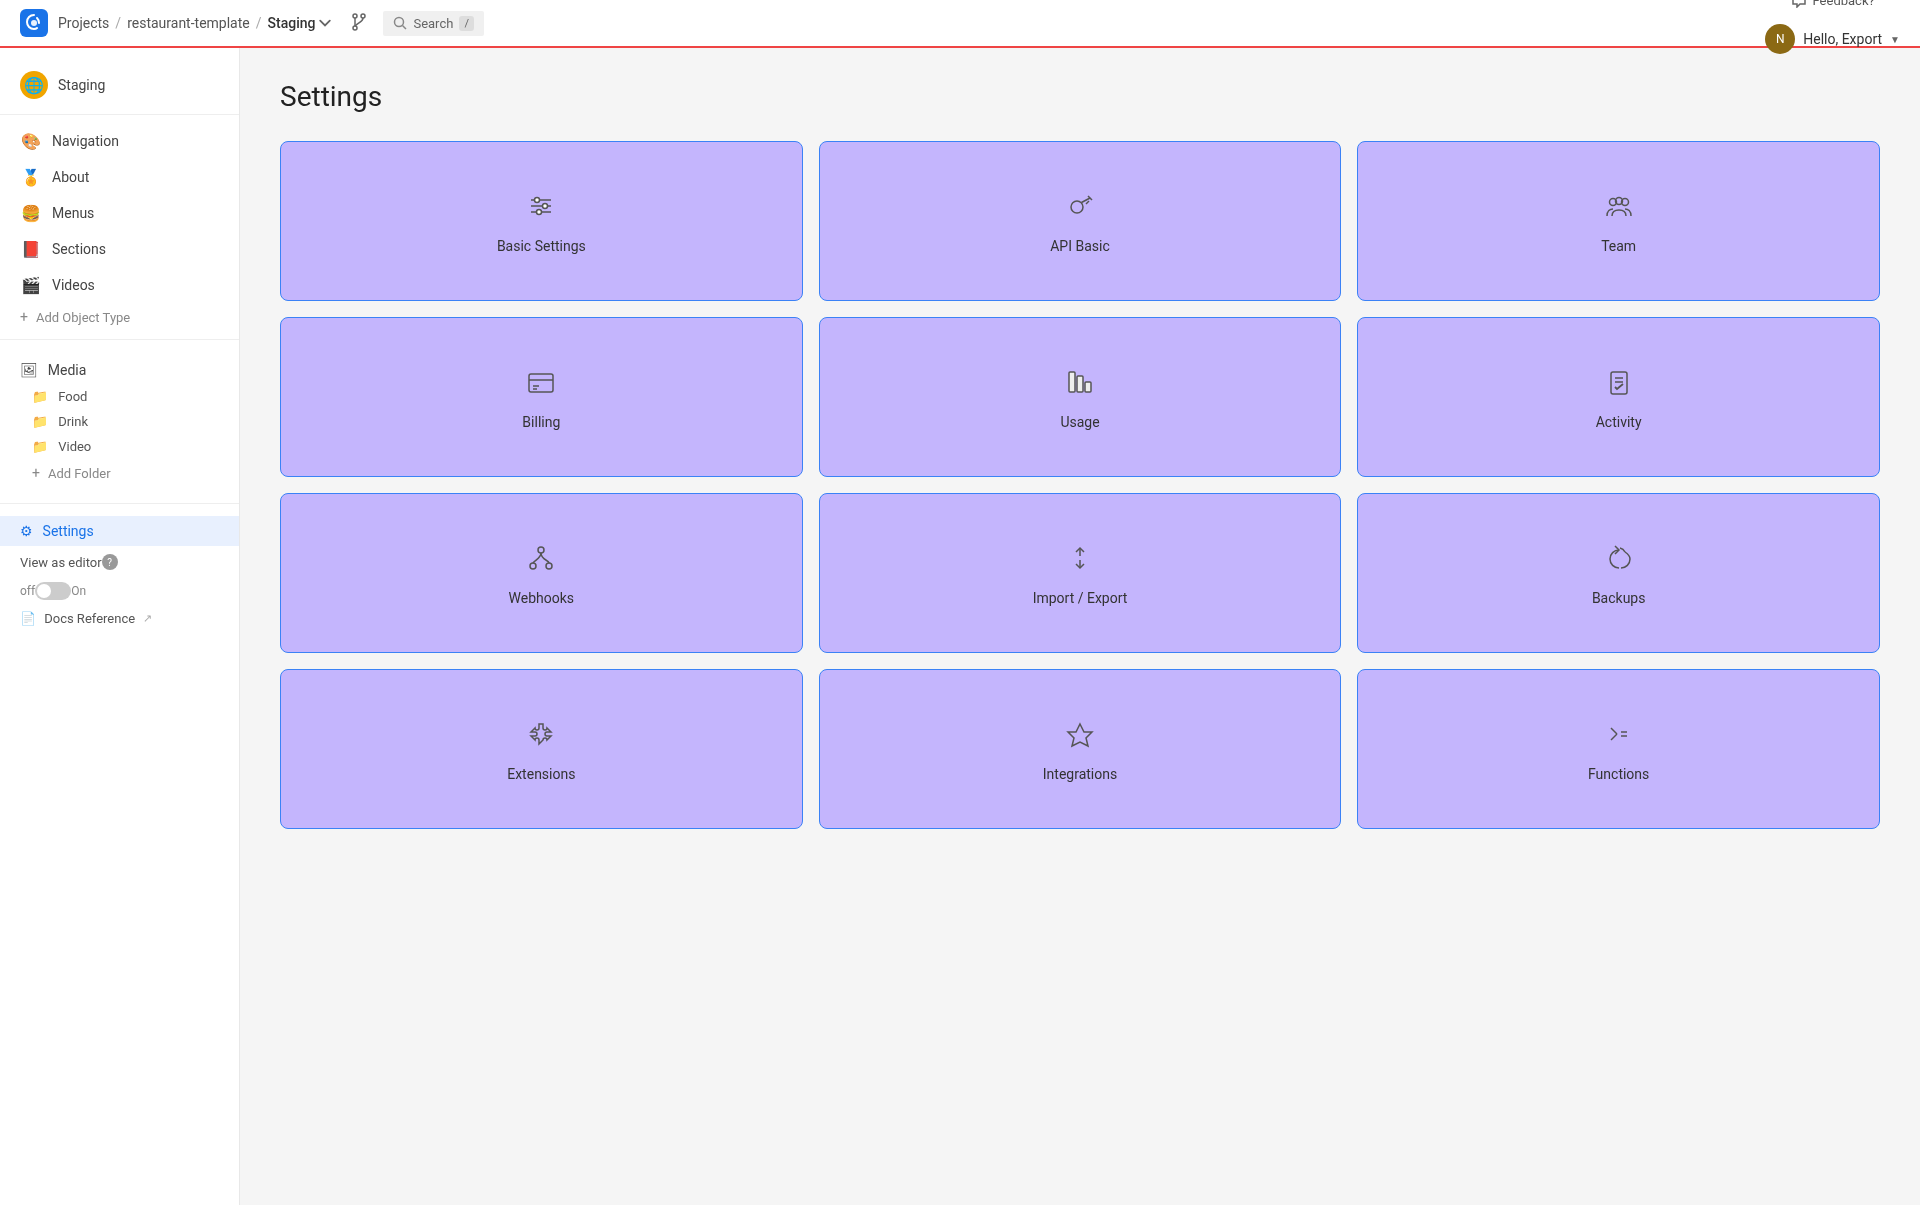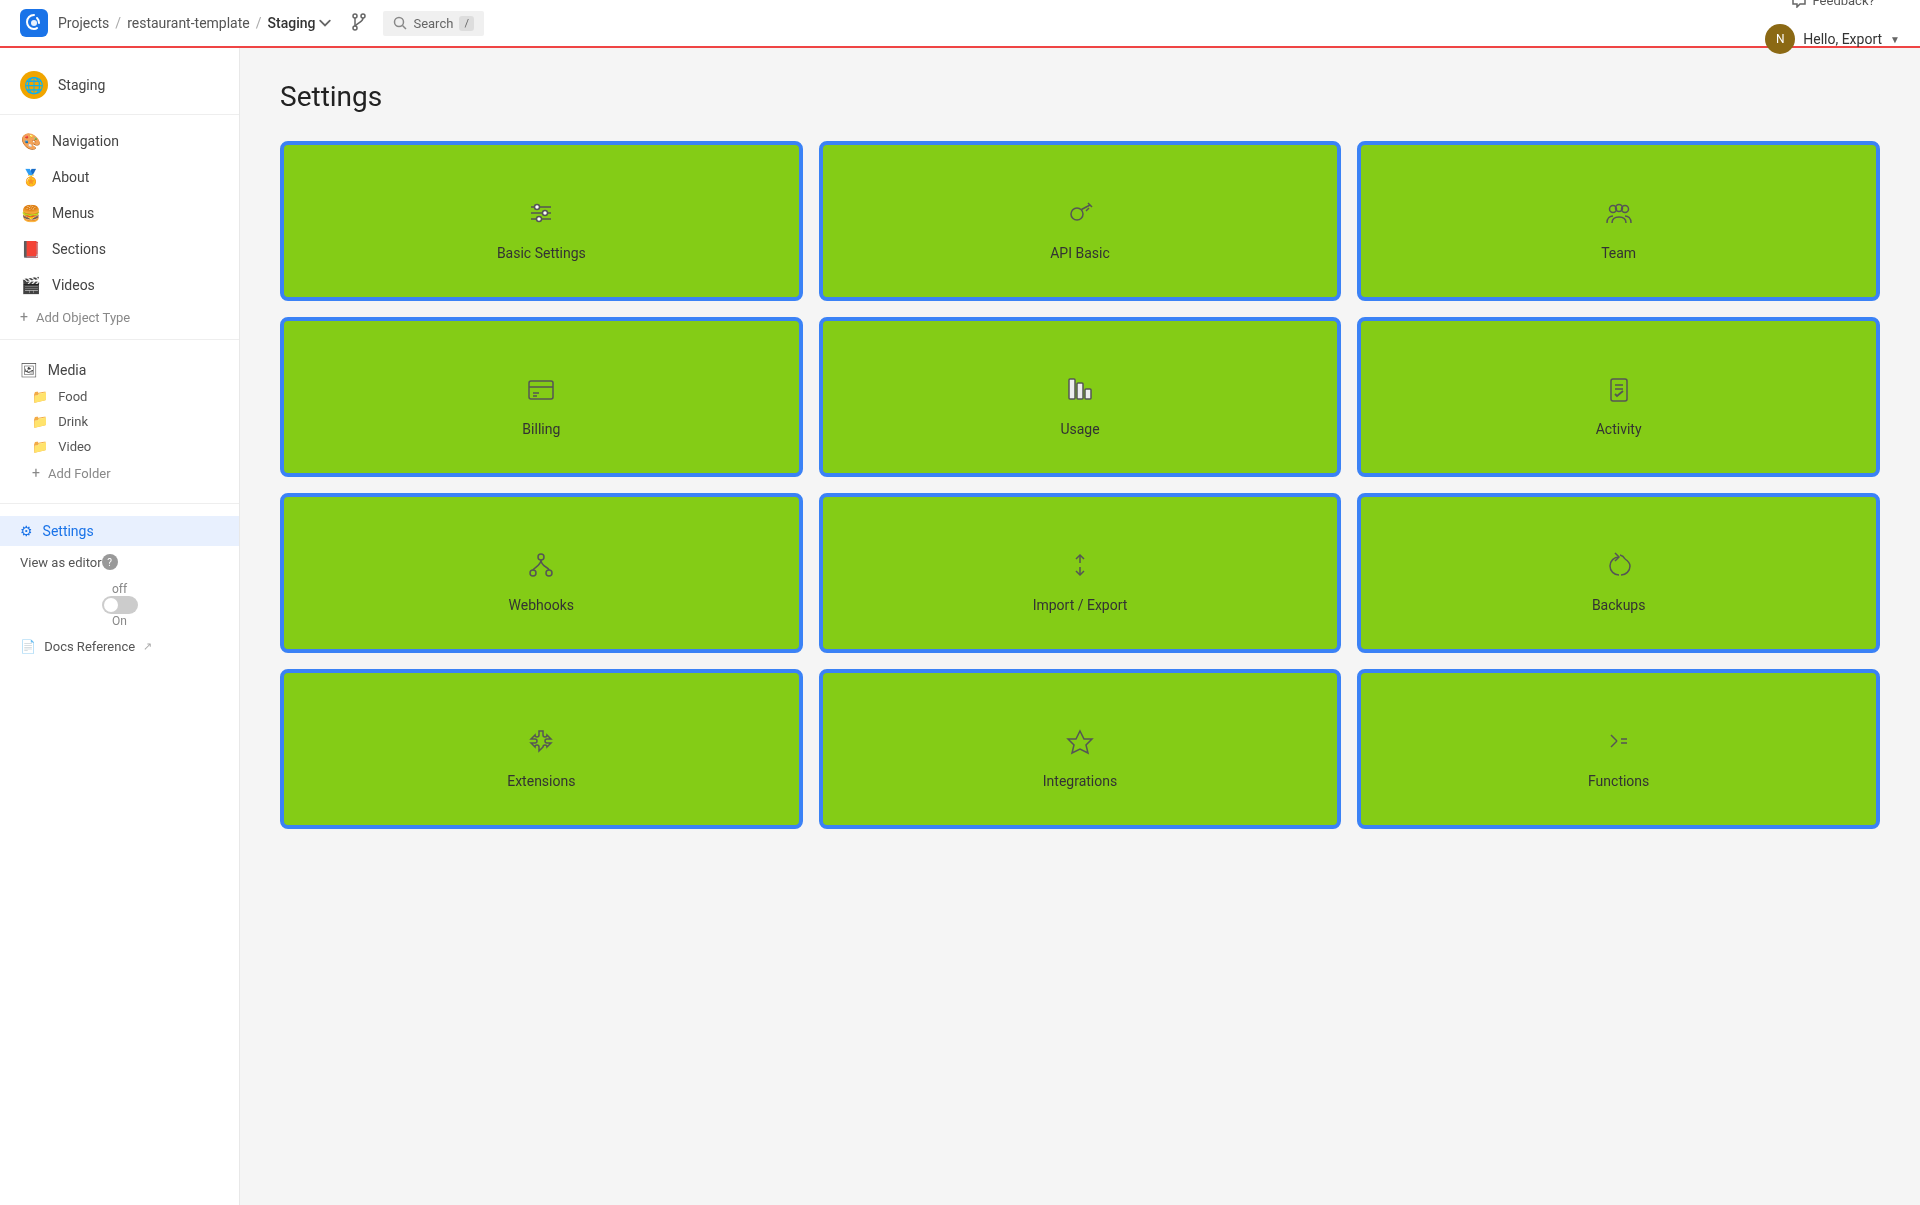--- a/index.html
+++ b/index.html
@@ -35,33 +35,33 @@
     .sidebar-item .item-label { font-size: 14px; }
     .sidebar-divider { border: none; border-top: 1px solid #eee; margin: 8px 0; }
     .sidebar-add { display: flex; align-items: center; gap: 8px; padding: 6px 20px; cursor: pointer; color: #888; font-size: 13px; }
     .sidebar-add .plus { font-size: 14px; color: #888; }
     .sidebar-media-section { padding: 8px 0; }
     .sidebar-media-title { padding: 6px 20px; color: #444; font-size: 14px; display: flex; align-items: center; gap: 10px; cursor: pointer; }
     .sidebar-folder { display: flex; align-items: center; gap: 10px; padding: 5px 20px 5px 32px; cursor: pointer; color: #555; font-size: 13px; }
     .sidebar-bottom { margin-top: 12px; padding: 0 0; }
     .sidebar-settings { display: flex; align-items: center; gap: 10px; padding: 7px 20px; cursor: pointer; color: #1a73e8; }
     .sidebar-view-editor { padding: 8px 20px; font-size: 13px; color: #555; display: flex; align-items: center; gap: 0; }
-    .toggle-container { display: flex; align-items: center; padding: 4px 20px; flex-direction: column; }
+    .toggle-container { display: flex; align-items: center; padding: 4px 20px; }
     .toggle-label { font-size: 12px; color: #888; }
     .toggle { width: 36px; height: 18px; background: #ccc; border-radius: 9px; position: relative; cursor: pointer; }
     .toggle-knob { width: 14px; height: 14px; background: #fff; border-radius: 50%; position: absolute; top: 2px; left: 2px; transition: left 0.2s; }
     .sidebar-docs { display: flex; align-items: center; gap: 8px; padding: 7px 20px; cursor: pointer; color: #555; font-size: 13px; }
 
     
     .main { flex: 1; padding: 32px 40px; background: #f5f5f5; }
     .page-title { font-size: 28px; font-weight: 400; color: #222; margin-bottom: 28px; }
     .settings-grid { display: grid; grid-template-columns: repeat(3, 1fr); gap: 16px; }
     .settings-card {
-      background: #84cc16; border-radius: 8px; border: 4px solid #3b82f6;
-      display: flex; flex-direction: column; align-items: center; justify-content: flex-end;
+      background: #c4b5fd; border-radius: 8px; border: 1px solid #3b82f6;
+      display: flex; flex-direction: column; align-items: center; justify-content: center;
       padding: 36px 24px; cursor: pointer; transition: box-shadow 0.15s, border-color 0.15s;
       min-height: 160px;
     }
     .settings-card-icon { width: 36px; height: 36px; display: flex; align-items: center; justify-content: center; margin-bottom: 14px; color: #555; }
     .settings-card-icon svg { width: 32px; height: 32px; stroke: #555; fill: none; stroke-width: 1.5; }
     .settings-card-label { font-size: 14px; color: #333; font-weight: 400; }
 
     
     .staging-badge { width: 28px; height: 28px; border-radius: 50%; background: #f0a500; display: flex; align-items: center; justify-content: center; font-size: 16px; flex-shrink: 0; }
   </style>

